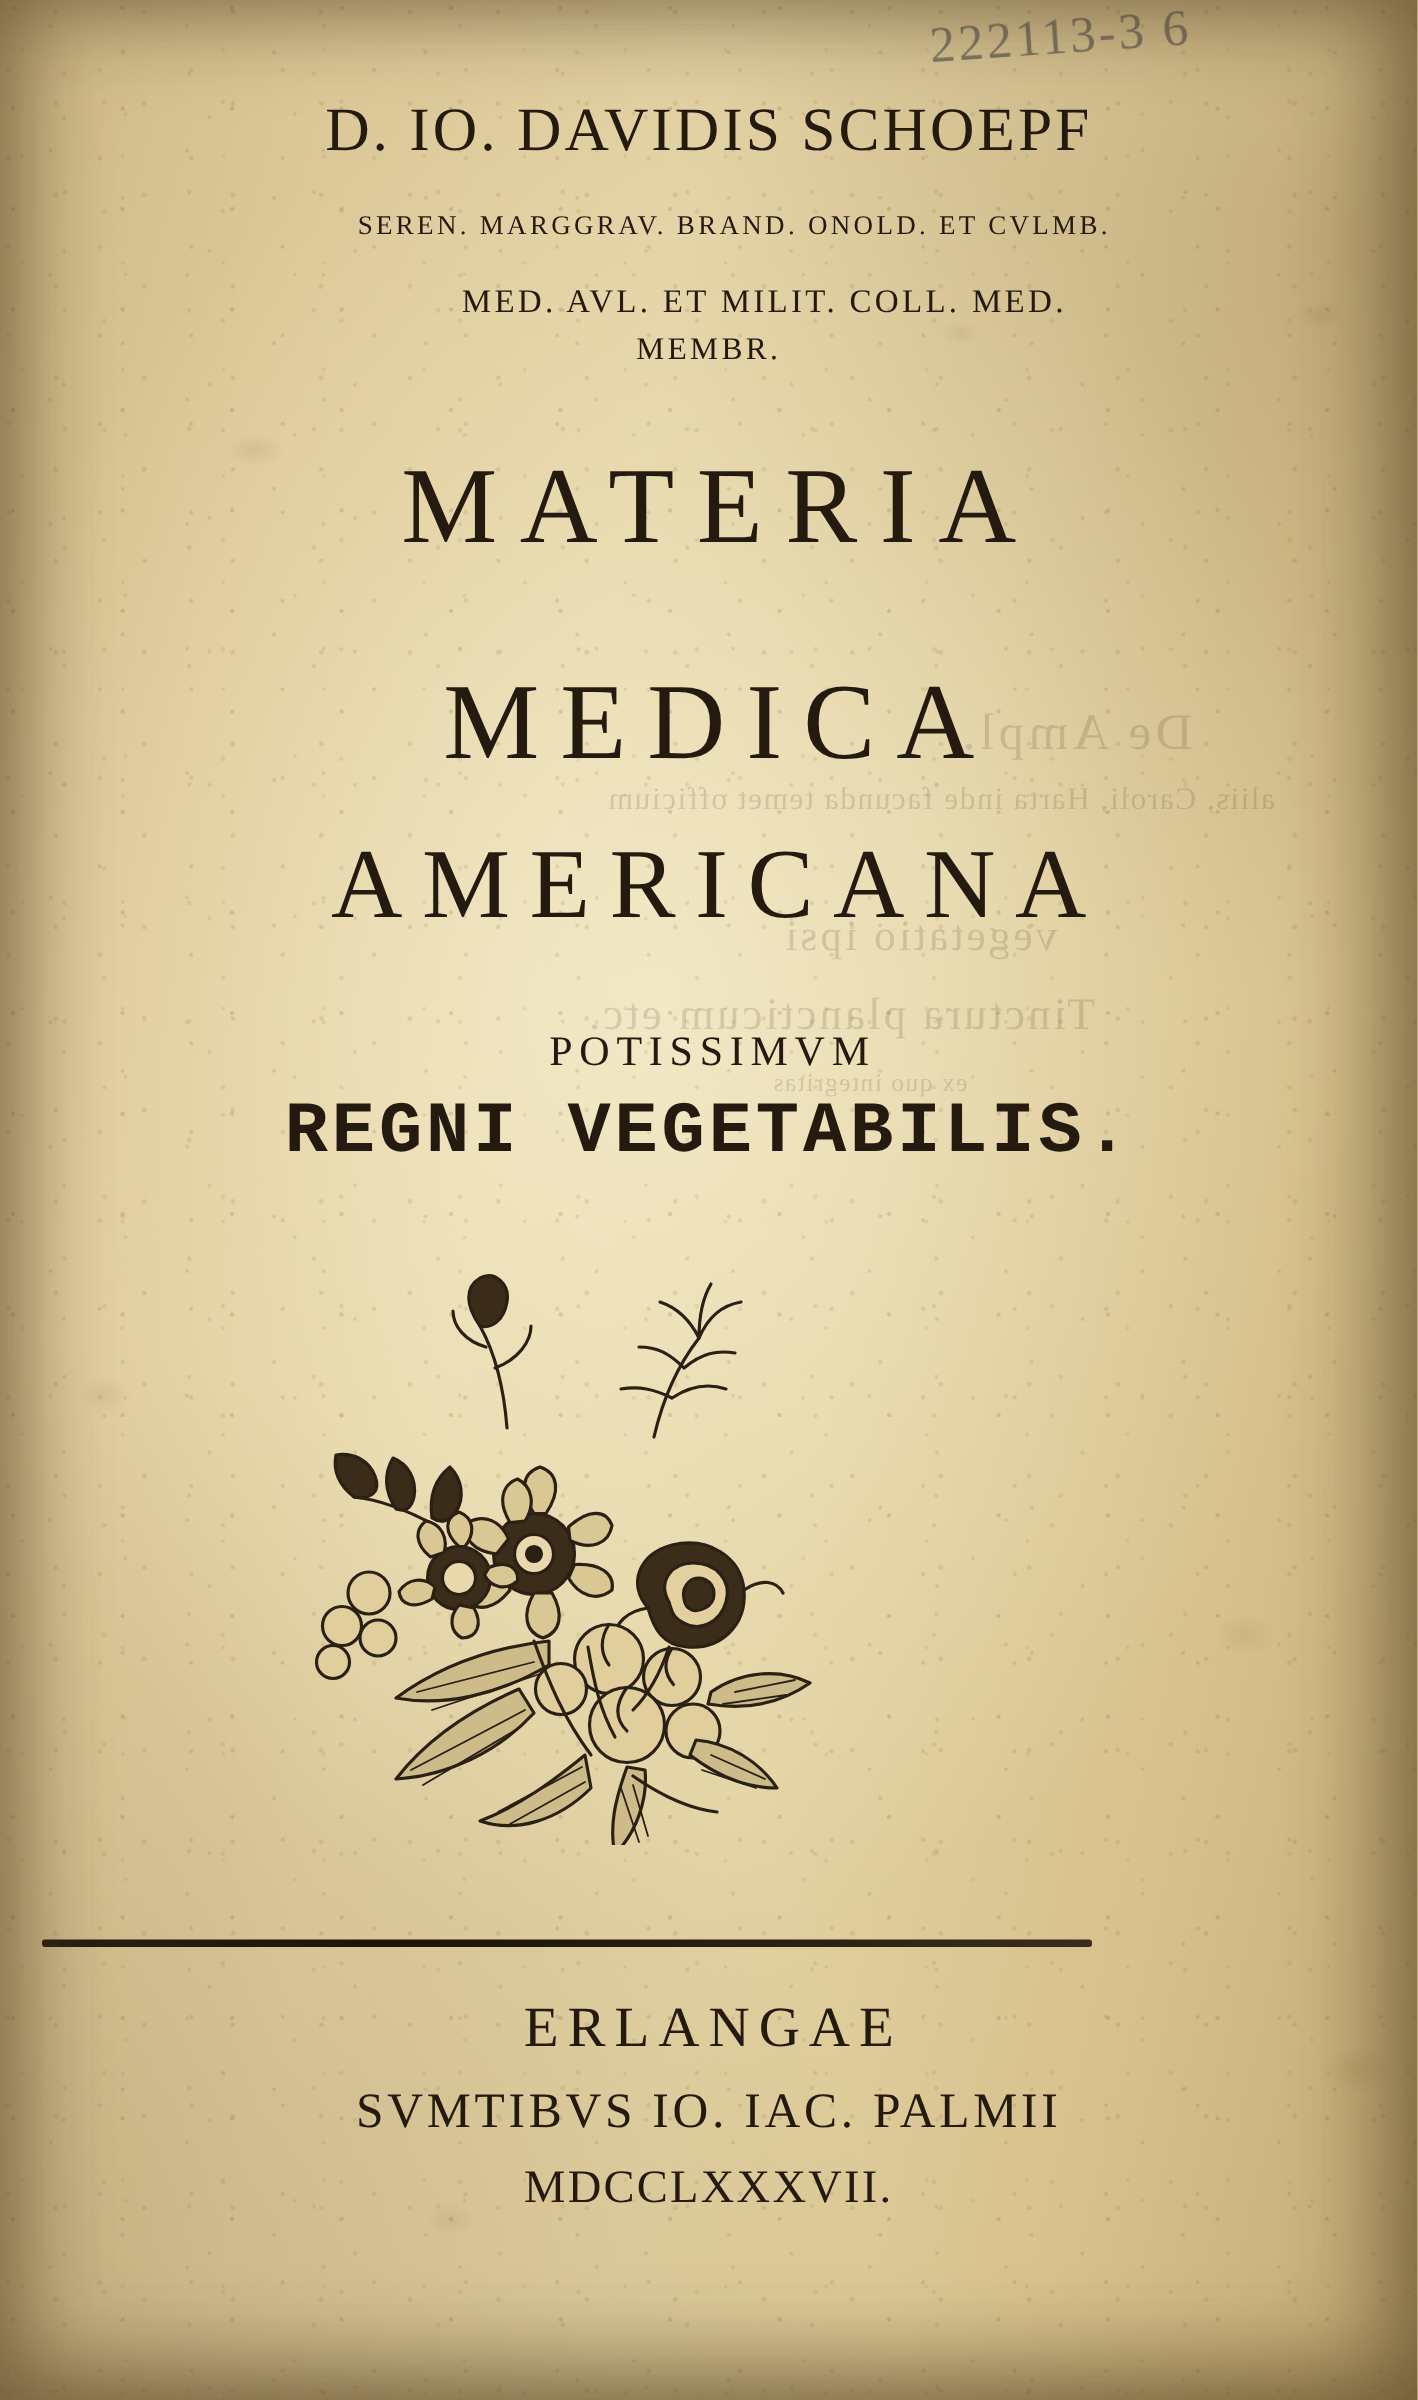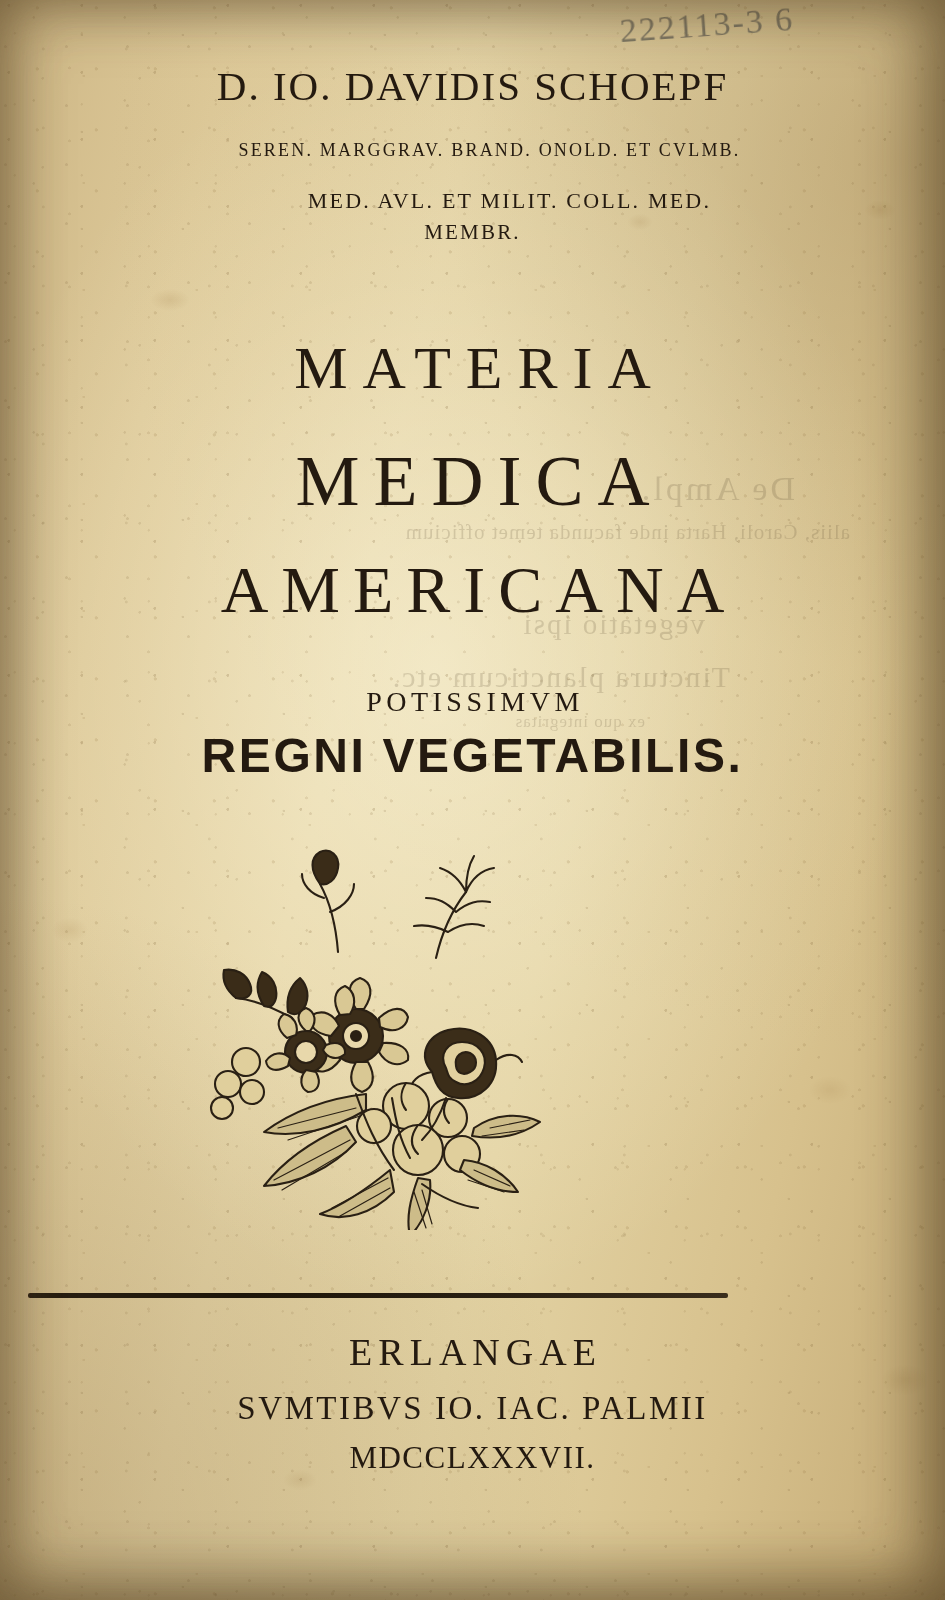--- a/index.html
+++ b/index.html
@@ -123,25 +123,24 @@
     margin-left: 37px;
   }
   #sub3 {
     top: 220px;
     font-size: 21px;
     letter-spacing: 2.2px;
   }
 
   #t-materia {
     top: 296px;
-    font-size: 60px;
+    font-size: 72px;
     letter-spacing: 15px;
     font-weight: 400;
     text-indent: 15px;
-    margin-top: 38px;
   }
   #t-medica {
     top: 440px;
     font-size: 72px;
     letter-spacing: 14px;
     text-indent: 14px;
   }
   #t-americana {
     top: 552px;
     font-size: 66px;
@@ -151,21 +150,21 @@
   #t-potissimum {
     top: 686px;
     font-size: 28px;
     letter-spacing: 4.5px;
     text-indent: 5px;
   }
   #t-regni {
     top: 728px;
     font-size: 48px;
     letter-spacing: 2.6px;
-    font-family: Liberation Sans, sans-serif;
+    font-family: Liberation Mono, monospace;
     font-weight: 700;
   }
 
   
   #vignette {
     position: absolute;
     left: 160px;
     top: 840px;
     width: 420px;
     height: 390px;

